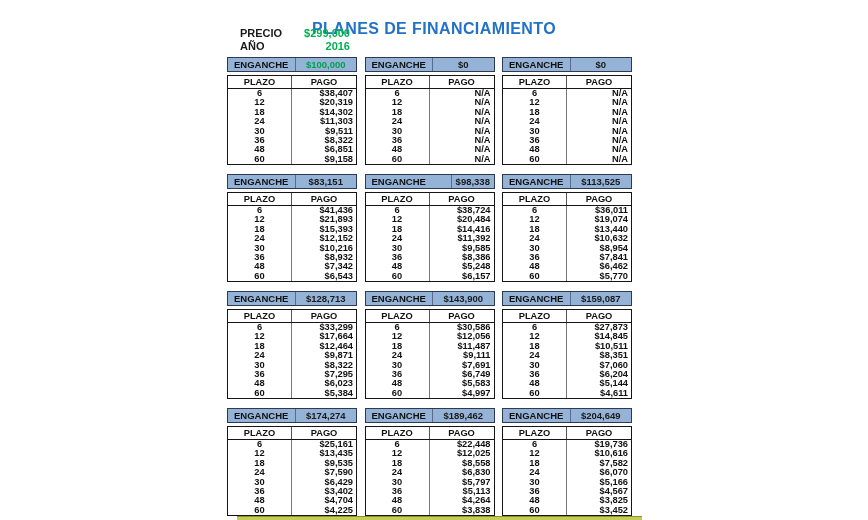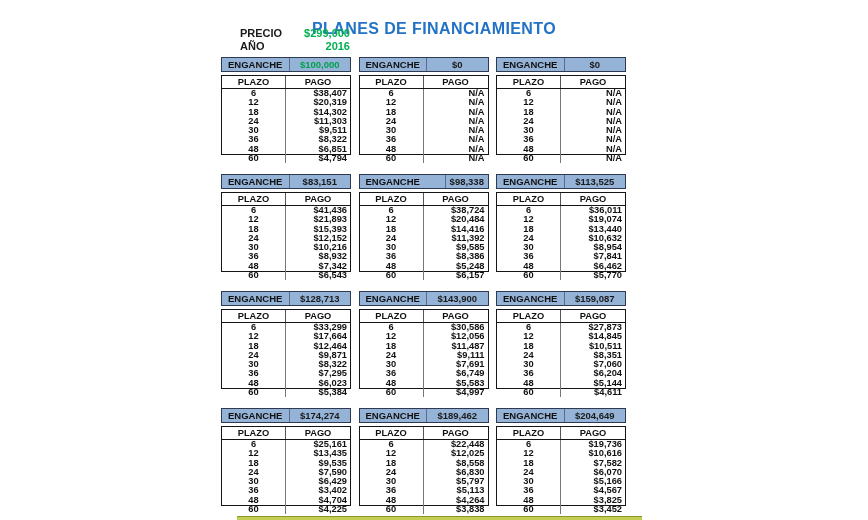--- a/index.html
+++ b/index.html
@@ -15,21 +15,21 @@
     text-align:center; font-size:16px; font-weight:bold;
     color:#2273C5; letter-spacing:0.4px;
   }
 
   .info-block { position:absolute; left:240px; top:26px; }
   .info-row { display:flex; height:13px; align-items:center; }
   .info-label { width:62px; font-size:11px; font-weight:bold; color:#1a1a1a; }
   .info-value { width:48px; font-size:11px; font-weight:bold; color:#00B050; text-align:right; }
 
   .plans-grid {
-    position:absolute; left:221px; top:57px;
+    position:absolute; left:227px; top:57px;
     display:grid; grid-template-columns:repeat(3,130px);
     column-gap:7.5px; row-gap:9px;
   }
 
   .plan-section { width:130px; height:108px; }
 
   .plan-header {
     height:15px; box-sizing:border-box;
     background:#95B3D7; border:1.5px solid #2E3A52;
     display:flex; align-items:stretch;
@@ -39,21 +39,21 @@
     display:flex; align-items:center;
     font-size:9.5px; font-weight:bold; color:#111;
   }
   .plan-header .enganche-value {
     flex:1; border-left:1px solid #5a6b8c;
     display:flex; align-items:center; justify-content:center;
     font-size:9.5px; font-weight:bold; color:#1a1a1a;
   }
 
   .data-table {
-    margin-top:3px; height:80px; box-sizing:border-box;
+    margin-top:3px; height:90px; box-sizing:border-box;
     border:1.5px solid #151515; background:#fff;
     display:flex; flex-direction:column;
   }
   .thead {
     flex:0 0 12px; display:flex; border-bottom:1px solid #151515;
     font-size:9.3px; font-weight:bold; color:#111;
   }
   .thead .c1 { flex:0 0 50%; box-sizing:border-box; border-right:1px solid #555;
     display:flex; align-items:center; justify-content:center; }
   .thead .c2 { flex:1; display:flex; align-items:center; justify-content:center; }
@@ -121,21 +121,21 @@
           <div class="trow">
             <div class="c1">36</div>
             <div class="c2">$8,322</div>
           </div>
           <div class="trow">
             <div class="c1">48</div>
             <div class="c2">$6,851</div>
           </div>
           <div class="trow">
             <div class="c1">60</div>
-            <div class="c2">$4,794</div>
+            <div class="c2">$9,158</div>
           </div>
         </div>
     </div>
   </div>
 
   <div class="plan-section">
     <div class="plan-header">
       <div class="enganche-label">ENGANCHE</div>
       <div class="enganche-value" style="color: rgb(26, 26, 26);">$0</div>
     </div>

